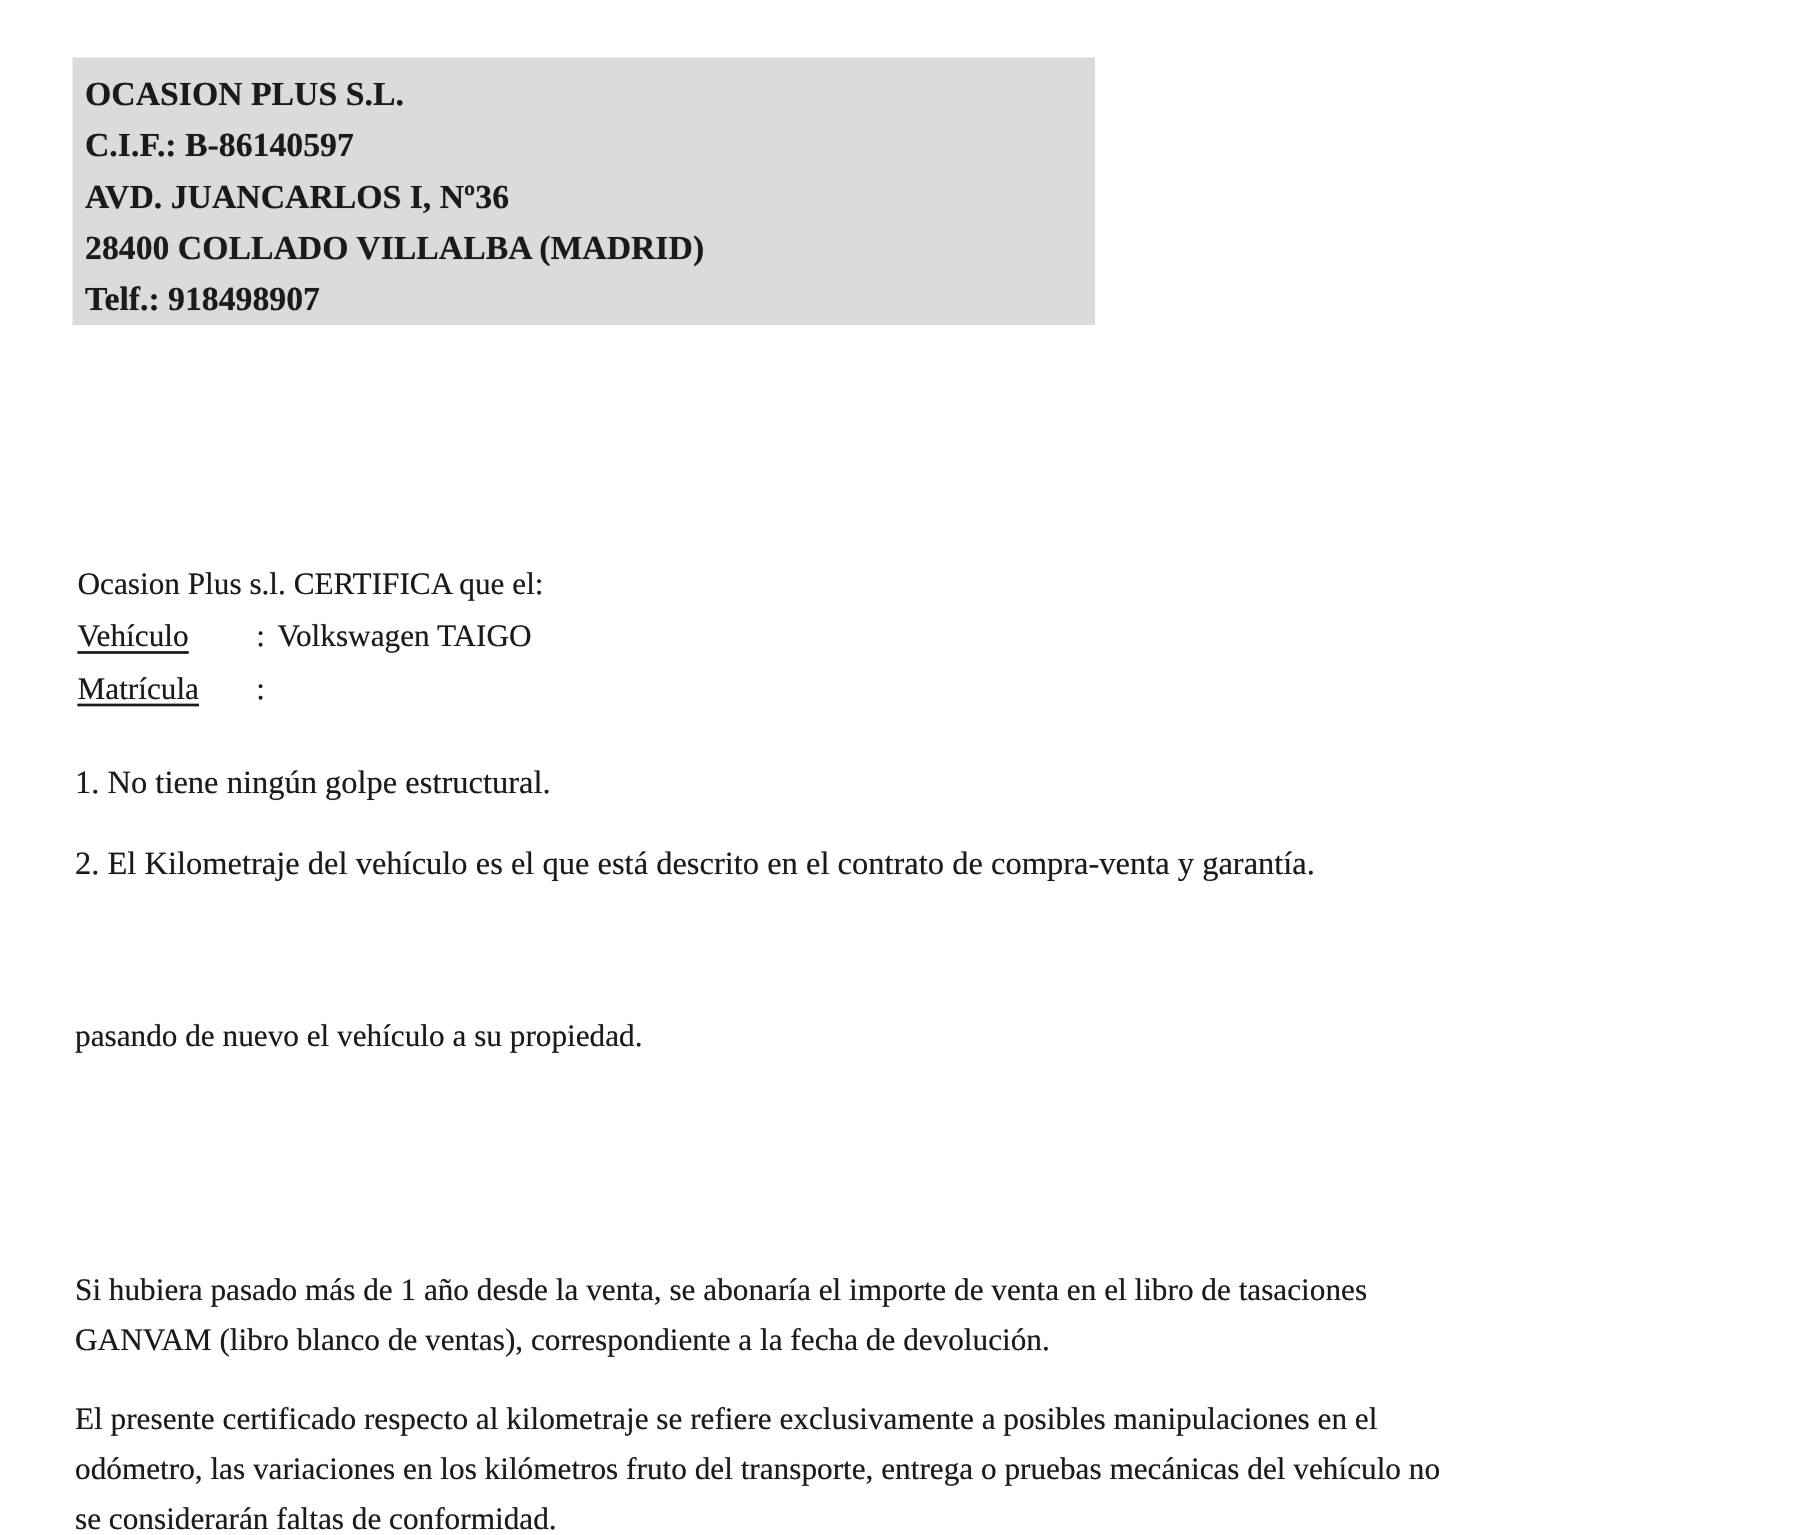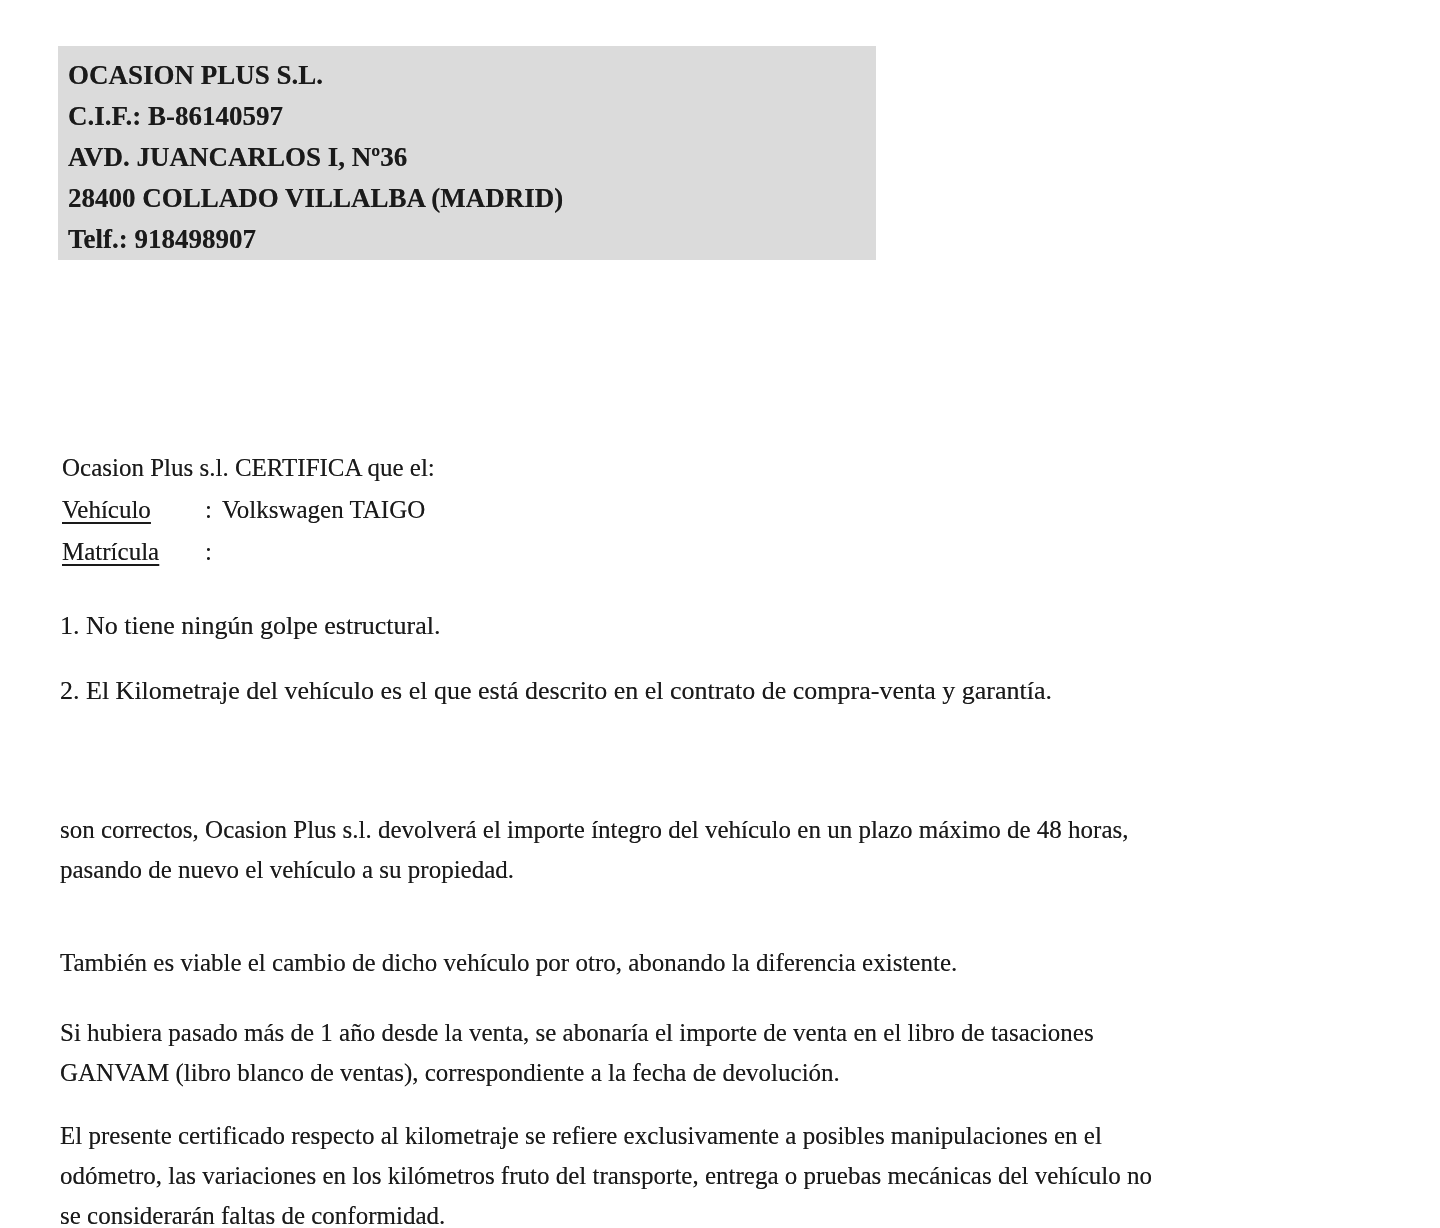--- a/index.html
+++ b/index.html
@@ -106,27 +106,23 @@
     </div>
     <div>
       <span class="field-label-wrap"><span class="field-label">Matrícula</span></span><span class="field-sep">:</span><span></span>
     </div>
   </div>
 
   <div class="point point-1">1. No tiene ningún golpe estructural.</div>
   <div class="point point-2">2. El Kilometraje del vehículo es el que está descrito en el contrato de compra-venta y garantía.</div>
 
   <div class="para para-1">
-    <div class="pline">son correctos, Ocasion Plus s.l. devolverá el importe íntegro del vehículo en un plazo máximo de 48 horas,</div>
     <div class="pline">pasando de nuevo el vehículo a su propiedad.</div>
   </div>
 
-  <div class="para para-2">
-    <div class="pline">También es viable el cambio de dicho vehículo por otro, abonando la diferencia existente.</div>
-  </div>
 
   <div class="para para-3">
     <div class="pline">Si hubiera pasado más de 1 año desde la venta, se abonaría el importe de venta en el libro de tasaciones</div>
     <div class="pline">GANVAM (libro blanco de ventas), correspondiente a la fecha de devolución.</div>
   </div>
 
   <div class="para para-4">
     <div class="pline">El presente certificado respecto al kilometraje se refiere exclusivamente a posibles manipulaciones en el</div>
     <div class="pline">odómetro, las variaciones en los kilómetros fruto del transporte, entrega o pruebas mecánicas del vehículo no</div>
     <div class="pline">se considerarán faltas de conformidad.</div>

